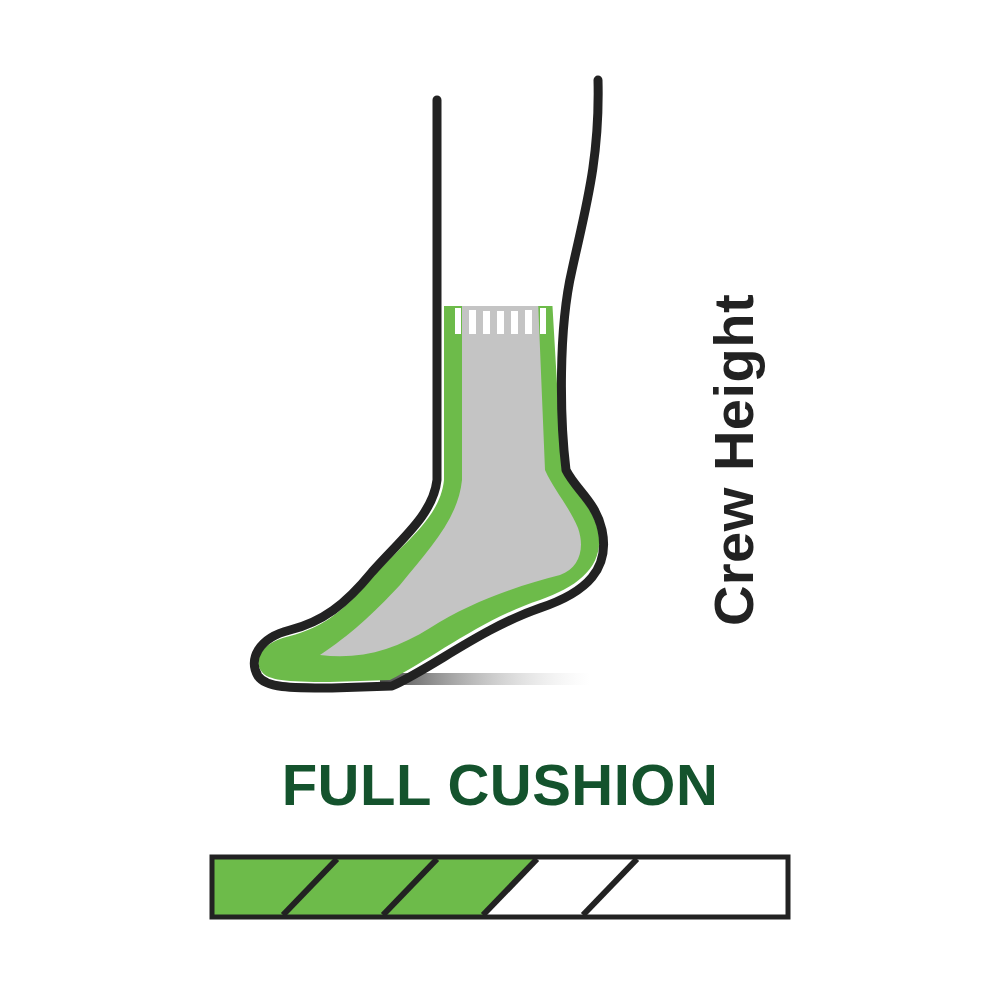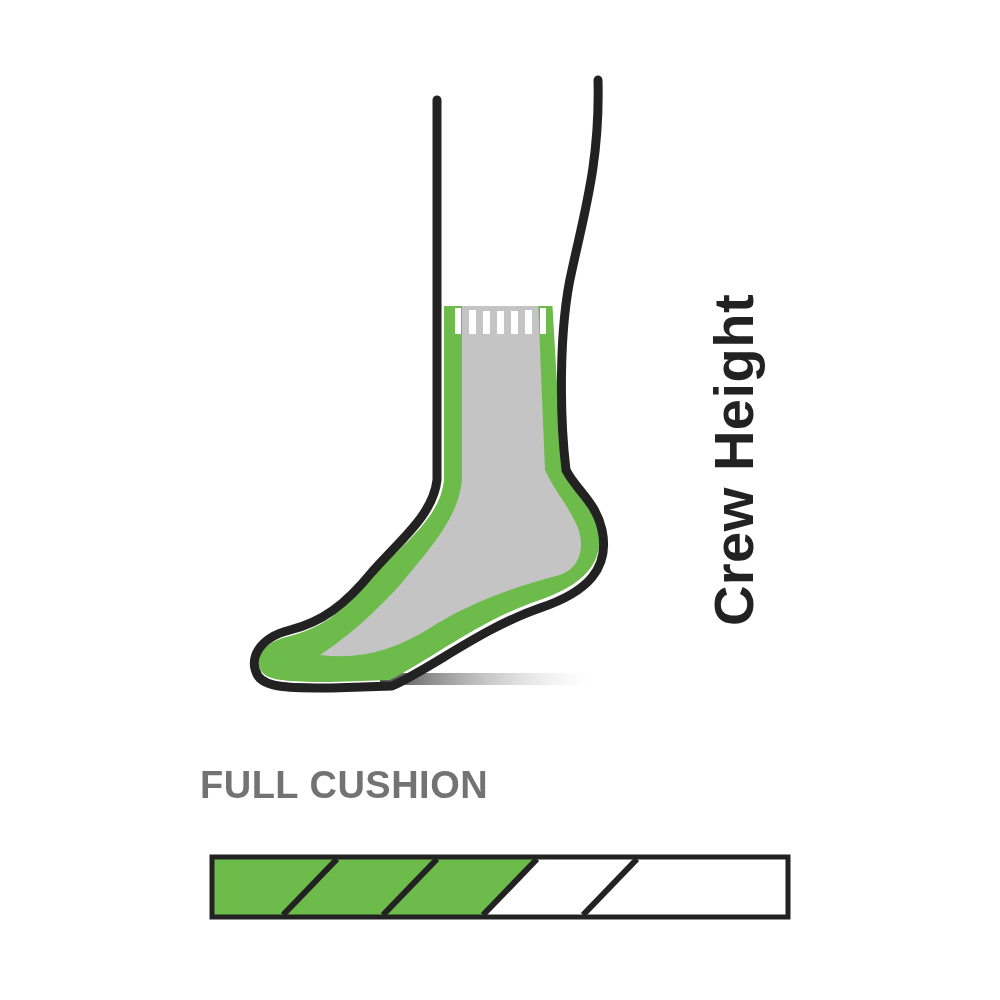--- a/index.html
+++ b/index.html
@@ -7,23 +7,23 @@
   .sock-svg { position: absolute; left: 0; top: 0; width: 1000px; height: 1000px; }
   .side-label {
     position: absolute; left: 748px; top: 458px; width: 440px; height: 60px;
     transform: translate(-50%, -50%) rotate(-90deg);
     left: 734px; top: 460px;
     font-family: "Liberation Sans", sans-serif; font-weight: 700; font-size: 56px;
     color: #222222; text-align: center; line-height: 60px; white-space: nowrap;
     letter-spacing: 0.5px;
   }
   .cushion-title {
-    position: absolute; left: 200px; top: 750px; width: 600px; text-align: left;
-    font-family: "Liberation Sans", sans-serif; font-weight: 700; font-size: 38px;
-    color: #737373; letter-spacing: 0.5px; line-height: 70px;
+    position: absolute; left: 200px; top: 750px; width: 600px; text-align: center;
+    font-family: "Liberation Sans", sans-serif; font-weight: 700; font-size: 58px;
+    color: #14532d; letter-spacing: 0.5px; line-height: 70px;
   }
   .meter-svg { position: absolute; left: 0; top: 0; width: 1000px; height: 1000px; pointer-events: none; }
 </style>
 </head>
 <body>
 
 <div class="canvas">
 
   <svg class="sock-svg" viewBox="0 0 1000 1000" xmlns="http://www.w3.org/2000/svg">
     <defs>

